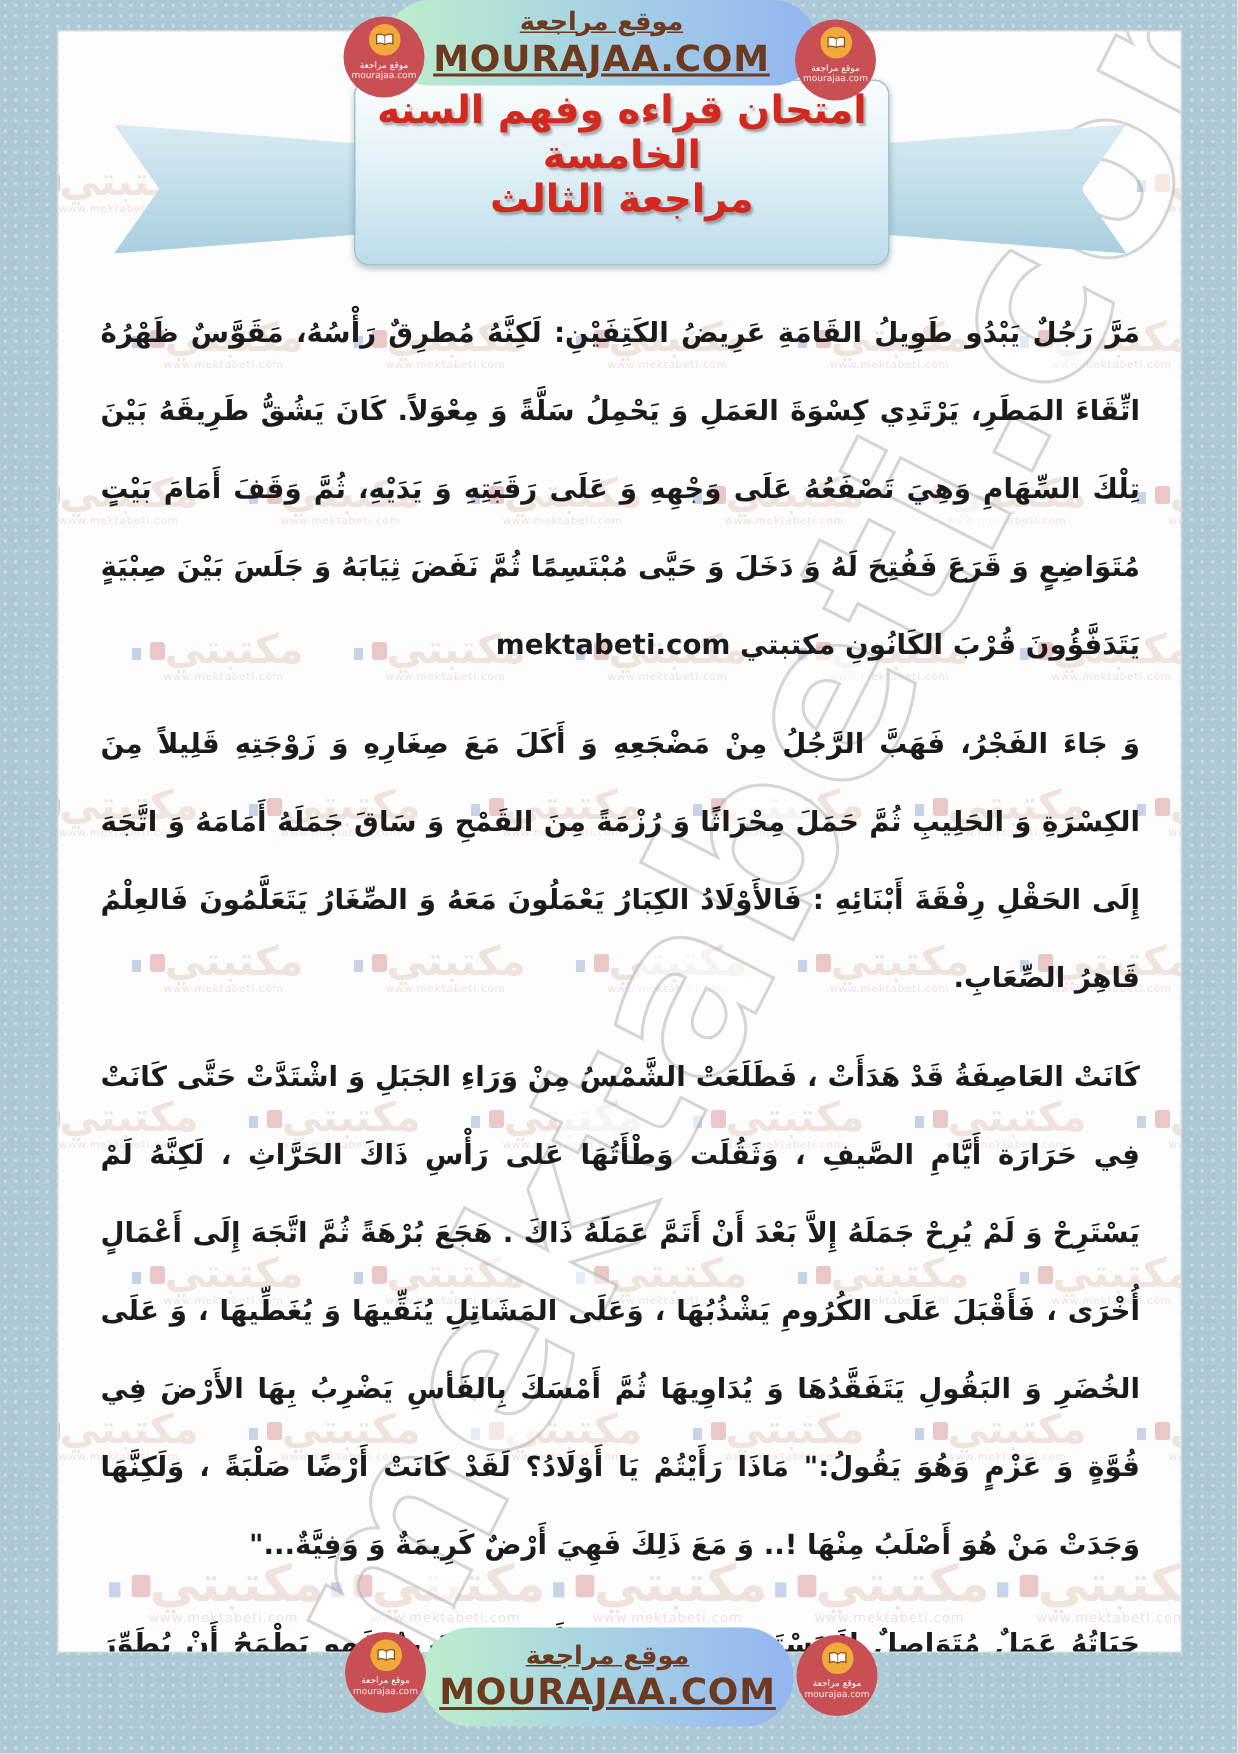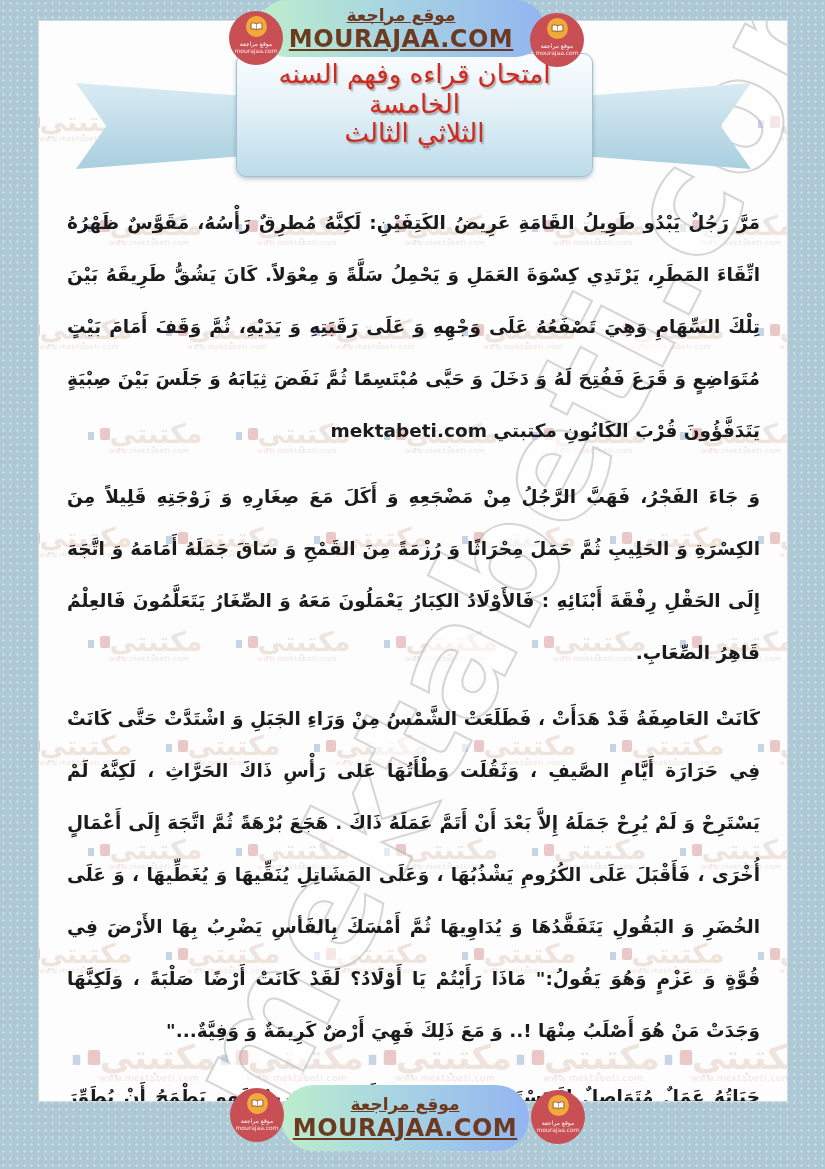--- a/index.html
+++ b/index.html
@@ -36,21 +36,21 @@
   
   .ribbon{position:absolute;left:75px;top:52px;width:675px;height:140px;z-index:20;}
   .tail{position:absolute;top:30px;width:178px;height:86px;
         background:linear-gradient(#d9ebf3,#a9cfdf);}
   .tail.l{left:0;clip-path:polygon(0 0,100% 16%,100% 84%,0 100%,17% 50%);}
   .tail.r{right:0;clip-path:polygon(0 16%,100% 0,83% 50%,100% 100%,0 84%);}
   .rcenter{position:absolute;left:160px;top:0;width:355px;height:122px;
            background:linear-gradient(#fbfdfe 0%,#e3f1f7 45%,#bcdcea 100%);
            border:1px solid #9fc2d2;border-radius:10px;box-shadow:0 2px 4px rgba(60,90,110,.35);
            text-align:center;}
-  .rtitle{font-weight:normal;color:#d2281e;text-shadow:1.5px 2px 1.5px rgba(110,110,110,.55);direction:rtl;text-align:center;}
+  .rtitle{font-weight:bold;color:#d2281e;text-shadow:1.5px 2px 1.5px rgba(110,110,110,.55);direction:rtl;text-align:center;}
   .rt1{position:absolute;top:5px;width:100%;font-size:26px;}
   .rt2{position:absolute;top:64px;width:100%;font-size:26px;}
   
   .textbody{position:absolute;left:66px;top:196px;width:693px;z-index:10;direction:rtl;}
   .para{margin:0 0 14px 0;font-size:18.5px;font-weight:bold;color:#1b1b1b;line-height:52px;
         text-align:justify;}
 </style>
 </head>
 <body>
 
@@ -114,21 +114,21 @@
         <div class="tile" style="left: 484px; top: 1021px; transform: scale(1.25);"><span class="ic"></span><span class="tx">مكتبتي</span><div class="cap">www.mektabeti.com</div></div>
         <div class="tile" style="left: 632px; top: 1021px; transform: scale(1.25);"><span class="ic"></span><span class="tx">مكتبتي</span><div class="cap">www.mektabeti.com</div></div>
       </div>
     <div class="wm-diag">mektabeti.com</div>
 
     <div class="ribbon" style="left:37px;top:32px;">
       <div class="tail l"></div>
       <div class="tail r"></div>
       <div class="rcenter">
         <div class="rtitle rt1">امتحان قراءه وفهم السنه الخامسة</div>
-        <div class="rtitle rt2">الثلاثي الثالث</div>
+        <div class="rtitle rt2">مراجعة الثالث</div>
       </div>
     </div>
 
     <div class="textbody" style="left:28px;top:176px;">
         <p class="para">مَرَّ رَجُلٌ يَبْدُو طَوِيلُ القَامَةِ عَرِيضُ الكَتِفَيْنِ: لَكِنَّهُ مُطرِقٌ رَأْسُهُ، مَقَوَّسٌ ظَهْرُهُ اتِّقَاءَ المَطَرِ، يَرْتَدِي كِسْوَةَ العَمَلِ وَ يَحْمِلُ سَلَّةً وَ مِعْوَلاً. كَانَ يَشُقُّ طَرِيقَهُ بَيْنَ تِلْكَ السِّهَامِ وَهِيَ تَصْفَعُهُ عَلَى وَجْهِهِ وَ عَلَى رَقَبَتِهِ وَ يَدَيْهِ، ثُمَّ وَقَفَ أَمَامَ بَيْتٍ مُتَوَاضِعٍ وَ قَرَعَ فَفُتِحَ لَهُ وَ دَخَلَ وَ حَيَّى مُبْتَسِمًا ثُمَّ نَفَضَ ثِيَابَهُ وَ جَلَسَ بَيْنَ صِبْيَةٍ يَتَدَفَّؤُونَ قُرْبَ الكَانُونِ مكتبتي mektabeti.com</p>
         <p class="para">وَ جَاءَ الفَجْرُ، فَهَبَّ الرَّجُلُ مِنْ مَضْجَعِهِ وَ أَكَلَ مَعَ صِغَارِهِ وَ زَوْجَتِهِ قَلِيلاً مِنَ الكِسْرَةِ وَ الحَلِيبِ ثُمَّ حَمَلَ مِحْرَاثًا وَ رُزْمَةً مِنَ القَمْحِ وَ سَاقَ جَمَلَهُ أَمَامَهُ وَ اتَّجَهَ إِلَى الحَقْلِ رِفْقَةَ أَبْنَائِهِ : فَالأَوْلَادُ الكِبَارُ يَعْمَلُونَ مَعَهُ وَ الصِّغَارُ يَتَعَلَّمُونَ فَالعِلْمُ قَاهِرُ الصِّعَابِ.</p>
         <p class="para">كَانَتْ العَاصِفَةُ قَدْ هَدَأَتْ ، فَطَلَعَتْ الشَّمْسُ مِنْ وَرَاءِ الجَبَلِ وَ اشْتَدَّتْ حَتَّى كَانَتْ فِي حَرَارَة أَيَّامِ الصَّيفِ ، وَثَقُلَت وَطْأَتُهَا عَلى رَأْسِ ذَاكَ الحَرَّاثِ ، لَكِنَّهُ لَمْ يَسْتَرِحْ وَ لَمْ يُرِحْ جَمَلَهُ إِلاَّ بَعْدَ أَنْ أَتَمَّ عَمَلَهُ ذَاكَ . هَجَعَ بُرْهَةً ثُمَّ اتَّجَهَ إِلَى أَعْمَالٍ أُخْرَى ، فَأَقْبَلَ عَلَى الكُرُومِ يَشْذُبُهَا ، وَعَلَى المَشَاتِلِ يُنَقِّيهَا وَ يُغَطِّيهَا ، وَ عَلَى الخُضَرِ وَ البَقُولِ يَتَفَقَّدُهَا وَ يُدَاوِيهَا ثُمَّ أَمْسَكَ بِالفَأسِ يَضْرِبُ بِهَا الأَرْضَ فِي قُوَّةٍ وَ عَزْمٍ وَهُوَ يَقُولُ:" مَاذَا رَأَيْتُمْ يَا أَوْلَادُ؟ لَقَدْ كَانَتْ أَرْضًا صَلْبَةً ، وَلَكِنَّهَا وَجَدَتْ مَنْ هُوَ أَصْلَبُ مِنْهَا !.. وَ مَعَ ذَلِكَ فَهِيَ أَرْضٌ كَرِيمَةٌ وَ وَفِيَّةٌ..."</p>
         <p class="para">حَيَاتُهُ عَمَلٌ مُتَوَاصِلٌ لاَ يَسْتَرِيحُ وَ لاَ يَدَعُ الأَرْضَ تَسْتَرِيحُ فَهو يَطْمَحُ أَنْ يُطَوِّرَ فِلاَحَتَهُ وَ يُحَسّنُ إِنْتَاجَهُ .</p>
       </div>
   </div>

